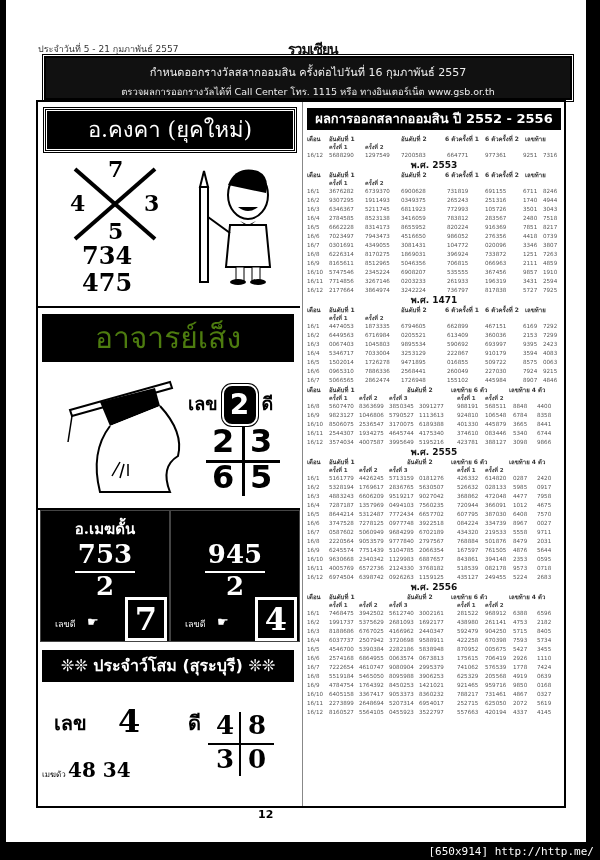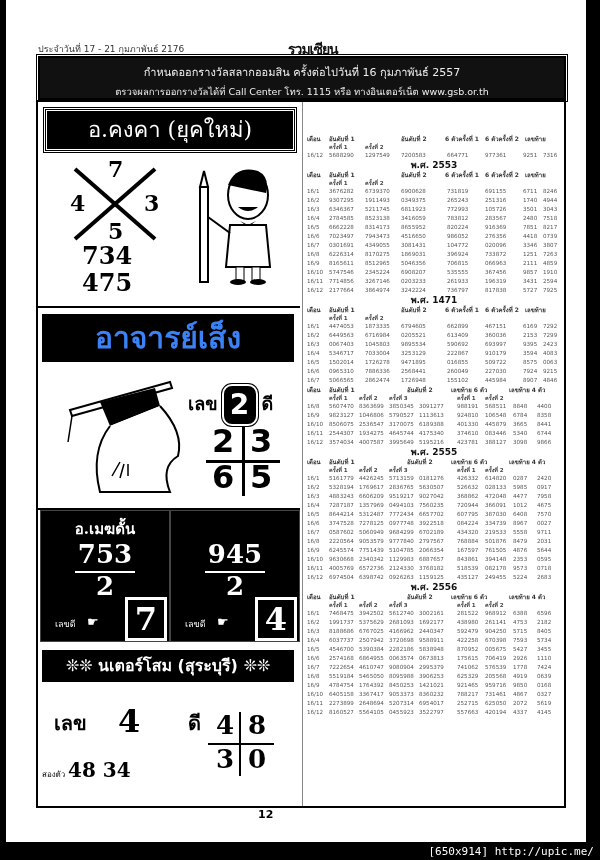--- a/index.html
+++ b/index.html
@@ -1,33 +1,33 @@
 <!DOCTYPE html>
 <html><head>
 <meta charset="utf-8">
 <style>
   html,body{margin:0;padding:0;}
   body{width:600px;height:860px;background:#000;position:relative;overflow:hidden;font-family:"DejaVu Sans",sans-serif;}
   .page{position:absolute;left:6px;top:0;width:580px;height:842px;background:#fff;}
   .hdr-left{position:absolute;left:32px;top:42px;font-size:9px;color:#333;}
   .hdr-logo{position:absolute;left:282px;top:38px;font-size:14px;font-weight:bold;color:#111;letter-spacing:-1px;}
-  .banner{position:absolute;left:32px;top:56px;width:524px;height:40px;background:#111;color:#eee;border:2px solid #000;box-shadow:0 0 0 1px #fff,0 0 0 2px #000;text-align:center;}
+  .banner{position:absolute;left:38px;top:56px;width:524px;height:40px;background:#111;color:#eee;border:2px solid #000;box-shadow:0 0 0 1px #fff,0 0 0 2px #000;text-align:center;}
   .banner .l1{font-size:11px;margin-top:5px;}
   .banner .l2{font-size:9.5px;margin-top:3px;}
   .frame{position:absolute;left:30px;top:100px;width:526px;height:704px;border:2px solid #000;background:#fff;}
   .leftcol{position:absolute;left:0;top:0;width:262px;height:704px;}
   .rightcol{position:absolute;left:264px;top:0;width:262px;height:704px;border-left:1px solid #888;}
   .kongka{position:absolute;left:0;top:0;width:262px;height:204px;border-bottom:2px solid #000;}
   .kongka-title{position:absolute;left:6px;top:6px;width:246px;height:38px;background:#000;color:#fff;border:3px double #fff;outline:1px solid #000;font-family:"DejaVu Serif",serif;font-size:22px;text-align:center;line-height:38px;}
   .cross{position:absolute;left:32px;top:62px;width:90px;height:80px;}
   .cross .n{position:absolute;font-family:"DejaVu Serif",serif;font-size:22px;font-weight:bold;}
   .kongka-nums{position:absolute;left:44px;top:140px;font-family:"DejaVu Serif",serif;font-size:24px;font-weight:bold;line-height:27px;}
   .cartoon{position:absolute;left:148px;top:55px;width:100px;height:130px;}
   .seng{position:absolute;left:0;top:206px;width:262px;height:200px;border-bottom:2px solid #000;}
-  .seng-title{position:absolute;left:4px;top:6px;width:252px;height:48px;background:#000;color:#3b82f6;font-size:30px;font-weight:bold;text-align:center;line-height:48px;}
+  .seng-title{position:absolute;left:4px;top:6px;width:252px;height:48px;background:#000;color:#4d7c0f;font-size:30px;font-weight:normal;text-align:center;line-height:48px;}
   .seng-lek{position:absolute;left:150px;top:78px;font-size:18px;font-weight:bold;}
   .seng-badge{display:inline-block;width:28px;height:34px;background:#000;color:#fff;border-radius:8px;border:2px solid #000;box-shadow:0 0 0 2px #fff,0 0 0 3px #000;text-align:center;line-height:34px;font-size:28px;margin:0 6px;vertical-align:middle;}
   .grid2{position:absolute;}
   .grid2 .c{position:absolute;font-weight:bold;}
   .mem{position:absolute;left:2px;top:408px;width:128px;height:130px;background:#000;color:#fff;border:1px solid #444;}
   .pak{position:absolute;left:132px;top:408px;width:128px;height:130px;background:#000;color:#fff;border:1px solid #444;}
   .box-name{position:absolute;left:0;top:6px;width:100%;text-align:center;font-family:"DejaVu Serif",serif;font-size:15px;font-weight:bold;}
   .box-num{position:absolute;left:0;top:28px;width:100%;text-align:center;font-family:"DejaVu Serif",serif;font-size:26px;font-weight:bold;}
   .box-line{position:absolute;left:34px;top:60px;width:60px;height:2px;background:#fff;}
   .box-den{position:absolute;left:0;top:60px;width:100%;text-align:center;font-family:"DejaVu Serif",serif;font-size:26px;font-weight:bold;}
@@ -48,21 +48,21 @@
   .subrow{display:flex;font-weight:bold;color:#444;font-size:5.5px;line-height:8px;}
   .drow{display:flex;line-height:9px;}
   .drow span,.hrow span,.subrow span{display:inline-block;}
   .pnum{position:absolute;left:252px;top:808px;font-size:11px;font-weight:bold;}
   .watermark{position:absolute;right:6px;top:845px;color:#fff;font-family:"DejaVu Sans Mono",monospace;font-size:11px;}
 </style>
 </head>
 <body>
 
 <div class="page">
-  <div class="hdr-left">ประจำวันที่ 17 - 21 กุมภาพันธ์ 2176</div>
+  <div class="hdr-left">ประจำวันที่ 5 - 21 กุมภาพันธ์ 2557</div>
   <div class="hdr-logo">รวมเซียน</div>
 
   <div class="banner">
     <div class="l1">กำหนดออกรางวัลสลากออมสิน ครั้งต่อไปวันที่ 16 กุมภาพันธ์ 2557</div>
     <div class="l2">ตรวจผลการออกรางวัลได้ที่ Call Center โทร. 1115 หรือ ทางอินเตอร์เน็ต www.gsb.or.th</div>
   </div>
 
   <div class="frame">
     <div class="leftcol">
 
@@ -133,38 +133,39 @@
       <div class="pak">
         <div class="box-num">945</div>
         <div class="box-line"></div>
         <div class="box-den">2</div>
         <div class="box-lek">เลขดี</div>
         <div class="hand">☛</div>
         <div class="box-digit">4</div>
       </div>
 
       <div class="som">
-        <div class="som-title">❊❊ นเตอร์โสม (สุระบุรี) ❊❊</div>
+        <div class="som-title">❊❊ ประจำว์โสม (สุระบุรี) ❊❊</div>
         <div class="som-lek">เลข</div>
         <div class="som-big">4</div>
         <div class="som-di">ดี</div>
         <div class="grid2" style="left:170px;top:70px;width:66px;height:64px">
           <div style="position:absolute;left:31px;top:0;width:2px;height:64px;background:#000"></div>
           <div style="position:absolute;left:0;top:31px;width:66px;height:2px;background:#000"></div>
           <span class="c" style="left:8px;top:-2px;font-size:26px;font-family:'DejaVu Serif',serif">4</span>
           <span class="c" style="left:40px;top:-2px;font-size:26px;font-family:'DejaVu Serif',serif">8</span>
           <span class="c" style="left:8px;top:32px;font-size:26px;font-family:'DejaVu Serif',serif">3</span>
           <span class="c" style="left:40px;top:32px;font-size:26px;font-family:'DejaVu Serif',serif">0</span>
         </div>
-        <div class="som-pair-lbl">สองตัว</div>
+        <div class="som-pair-lbl">เมฆดัว</div>
         <div class="som-pair">48  34</div>
       </div>
     </div>
 
     <div class="rightcol">
+      <div class="res-title">ผลการออกสลากออมสิน ปี 2552 - 2556</div>
       <div class="res-body" id="res-body">
           <div class="hrow">
             <span style="width: 22px;">เดือน</span>
             <span style="width: 72px;">อันดับที่ 1</span>
             <span style="width: 44px;">อันดับที่ 2</span>
             <span style="width: 40px;">6 ตัวครั้งที่ 1</span>
             <span style="width: 40px;">6 ตัวครั้งที่ 2</span>
             <span style="width: 30px;">เลขท้าย</span>
           </div>
           <div class="subrow">
@@ -768,13 +769,13 @@
             <span style="width: 28px;">420194</span>
             <span style="width: 24px;">4337</span>
             <span style="width: 24px;">4145</span>
           </div>
         </div>
     </div>
   </div>
 
   <div class="pnum">12</div>
 </div>
-<div class="watermark">[650x914] http://upic.me/</div>
+<div class="watermark">[650x914] http://http.me/</div>
 
 </body></html>

